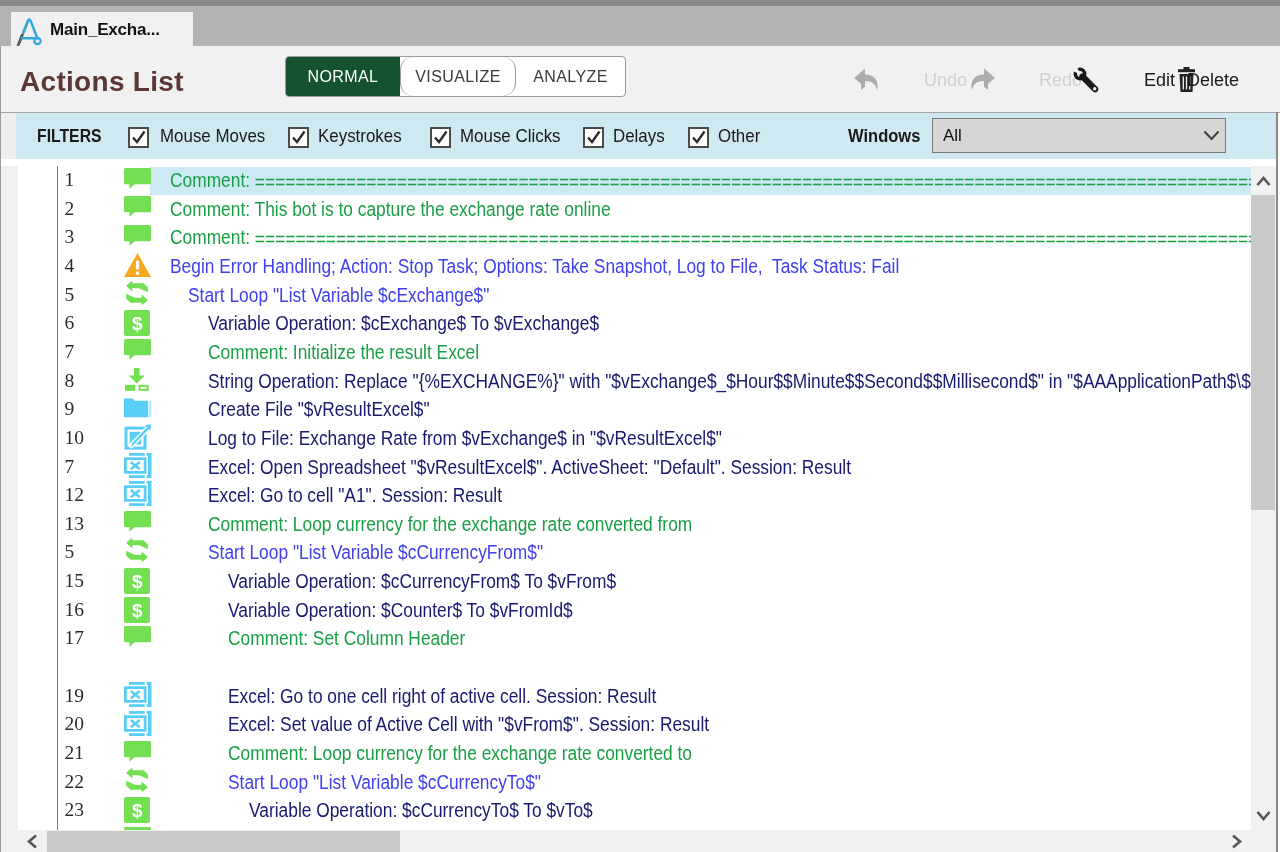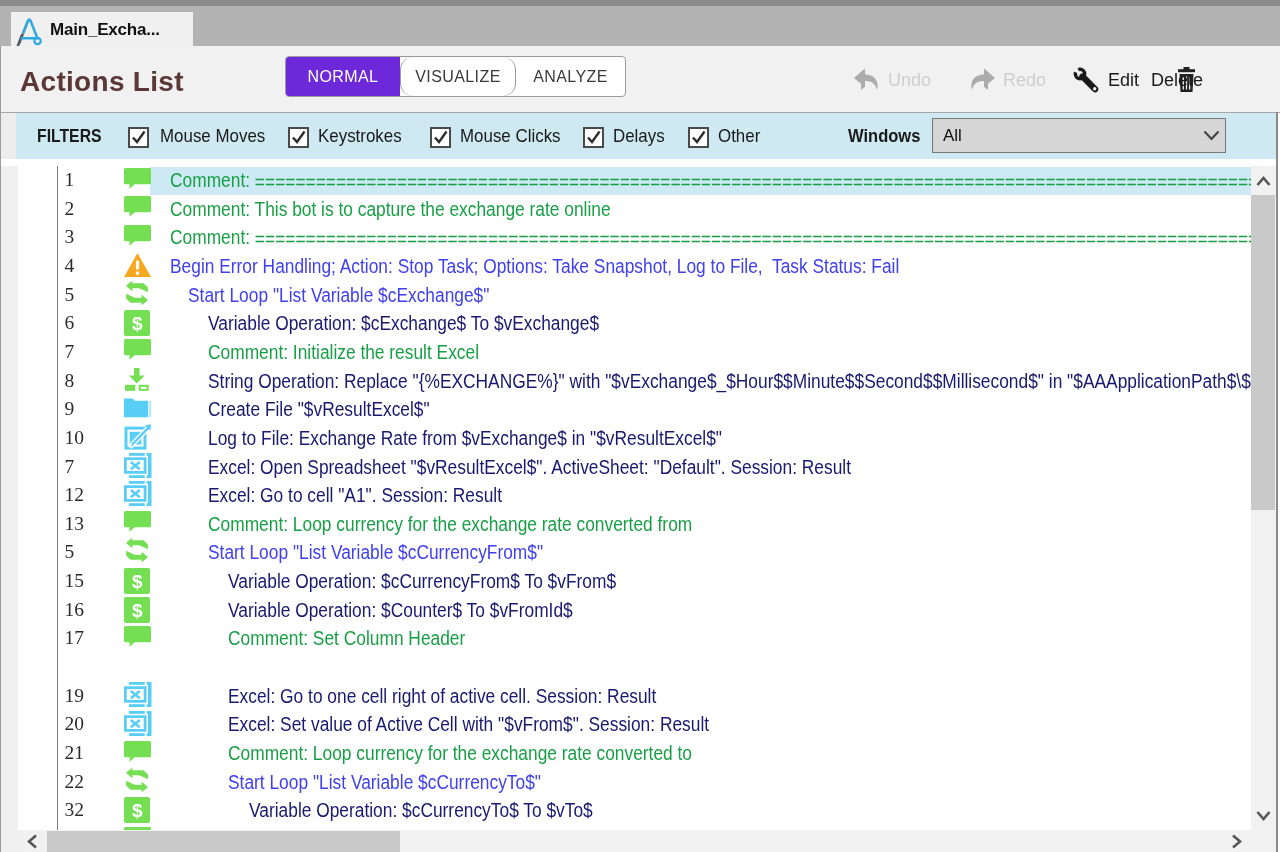--- a/index.html
+++ b/index.html
@@ -8,24 +8,24 @@
   .abs{position:absolute;}
   
   #topbar{left:0;top:0;width:1280px;height:6px;background:#8b8b8b;}
   #tabstrip{left:0;top:6px;width:1280px;height:40px;background:#b3b3b3;}
   #tab{left:11px;top:12px;width:182px;height:34px;background:#f0f0f0;}
   #tablabel{left:50px;top:13px;height:33px;line-height:33px;font-size:17px;letter-spacing:-0.2px;font-weight:bold;color:#111;}
   #header{left:0;top:46px;width:1280px;height:66px;background:#f1f1f1;}
   #title{left:20px;top:65.5px;font-size:28px;font-weight:bold;color:#5b3836;letter-spacing:0.3px;}
   #btngroup{left:285px;top:56px;height:39px;border:1px solid #9b9b9b;background:#fff;border-radius:4px;display:flex;}
   .btn{height:39px;line-height:39px;font-size:16px;letter-spacing:0.4px;color:#3a3a3a;text-align:center;border-radius:13px;}
-  #btn-normal{width:114px;background:#6d28d9;color:#fff;border-radius:3px 0 0 3px;}
+  #btn-normal{width:114px;background:#14532d;color:#fff;border-radius:3px 0 0 3px;}
   #btn-visualize{width:114px;border-left:1px solid #9b9b9b;border-right:1px solid #9b9b9b;}
   #btn-analyze{width:109px;}
-  .toollabel{top:69px;height:22px;line-height:22px;font-size:18px;color:#1a1a1a;}
+  .toollabel{top:69px;height:22px;line-height:22px;font-size:18px;color:#1a1a1a;margin-left:36px;}
   .dim{color:#cfcfcf;}
   
   #filterline{left:0;top:112px;width:1280px;height:1px;background:#a6a6a6;}
   #filterstrip{left:0;top:113px;width:16px;height:46px;background:#ededed;}
   #filterbar{left:16px;top:113px;width:1261px;height:46px;background:#cfe9f3;}
   .flabel{top:113px;height:46px;line-height:46px;font-size:19px;color:#1a1a1a;transform:scaleX(0.89);transform-origin:0 50%;}
   .fbold{font-weight:bold;font-size:19px;transform:scaleX(0.83);transform-origin:0 50%;}.fbold2{font-weight:bold;font-size:19px;transform:scaleX(0.87);transform-origin:0 50%;}
   .cb{top:127px;width:17px;height:17px;background:#fff;border:2px solid #4a4a4a;}
   #dropdown{left:932px;top:118px;width:292px;height:33px;background:#d6d6d6;border:1px solid #787878;}
   #ddlabel{left:943px;top:118px;height:35px;line-height:35px;font-size:17px;color:#111;}
@@ -359,21 +359,21 @@
           </g>
           <g fill="#74df52" transform="rotate(180,11,12)">
             <polygon points="0,4.8 6.4,-0.4 6.4,10.4"></polygon>
             <rect x="5.5" y="2.3" width="8.6" height="4.9"></rect>
             <polygon points="13.2,2.3 17.6,2.3 21.9,6.6 21.9,11.2 13.2,7.2"></polygon>
           </g>
         </svg>
         <div class="rtext blue" style="left:228px">Start Loop "List Variable $cCurrencyTo$"</div>
       </div>
       <div class="row" style="top:630.30px">
-        <div class="num">32</div>
+        <div class="num">23</div>
         <svg class="icon" style="top:0.8px" width="26" height="26" viewBox="0 0 26 26">
           <rect x="0" y="0" width="26" height="26" rx="2" fill="#74df52"></rect>
           <text x="13.2" y="20" font-family="Liberation Sans" font-size="19" font-weight="bold" fill="#fff" text-anchor="middle">$</text>
         </svg>
         <div class="rtext navy" style="left:249px">Variable Operation: $cCurrencyTo$ To $vTo$</div>
       </div>
       <div class="row" style="top:658.95px">
         <div class="num">24</div>
         <svg class="icon" style="top:1.6px" width="27" height="21" viewBox="0 0 27 21">
           <rect x="0" y="0" width="27" height="16.3" rx="1.5" fill="#74df52"></rect>

